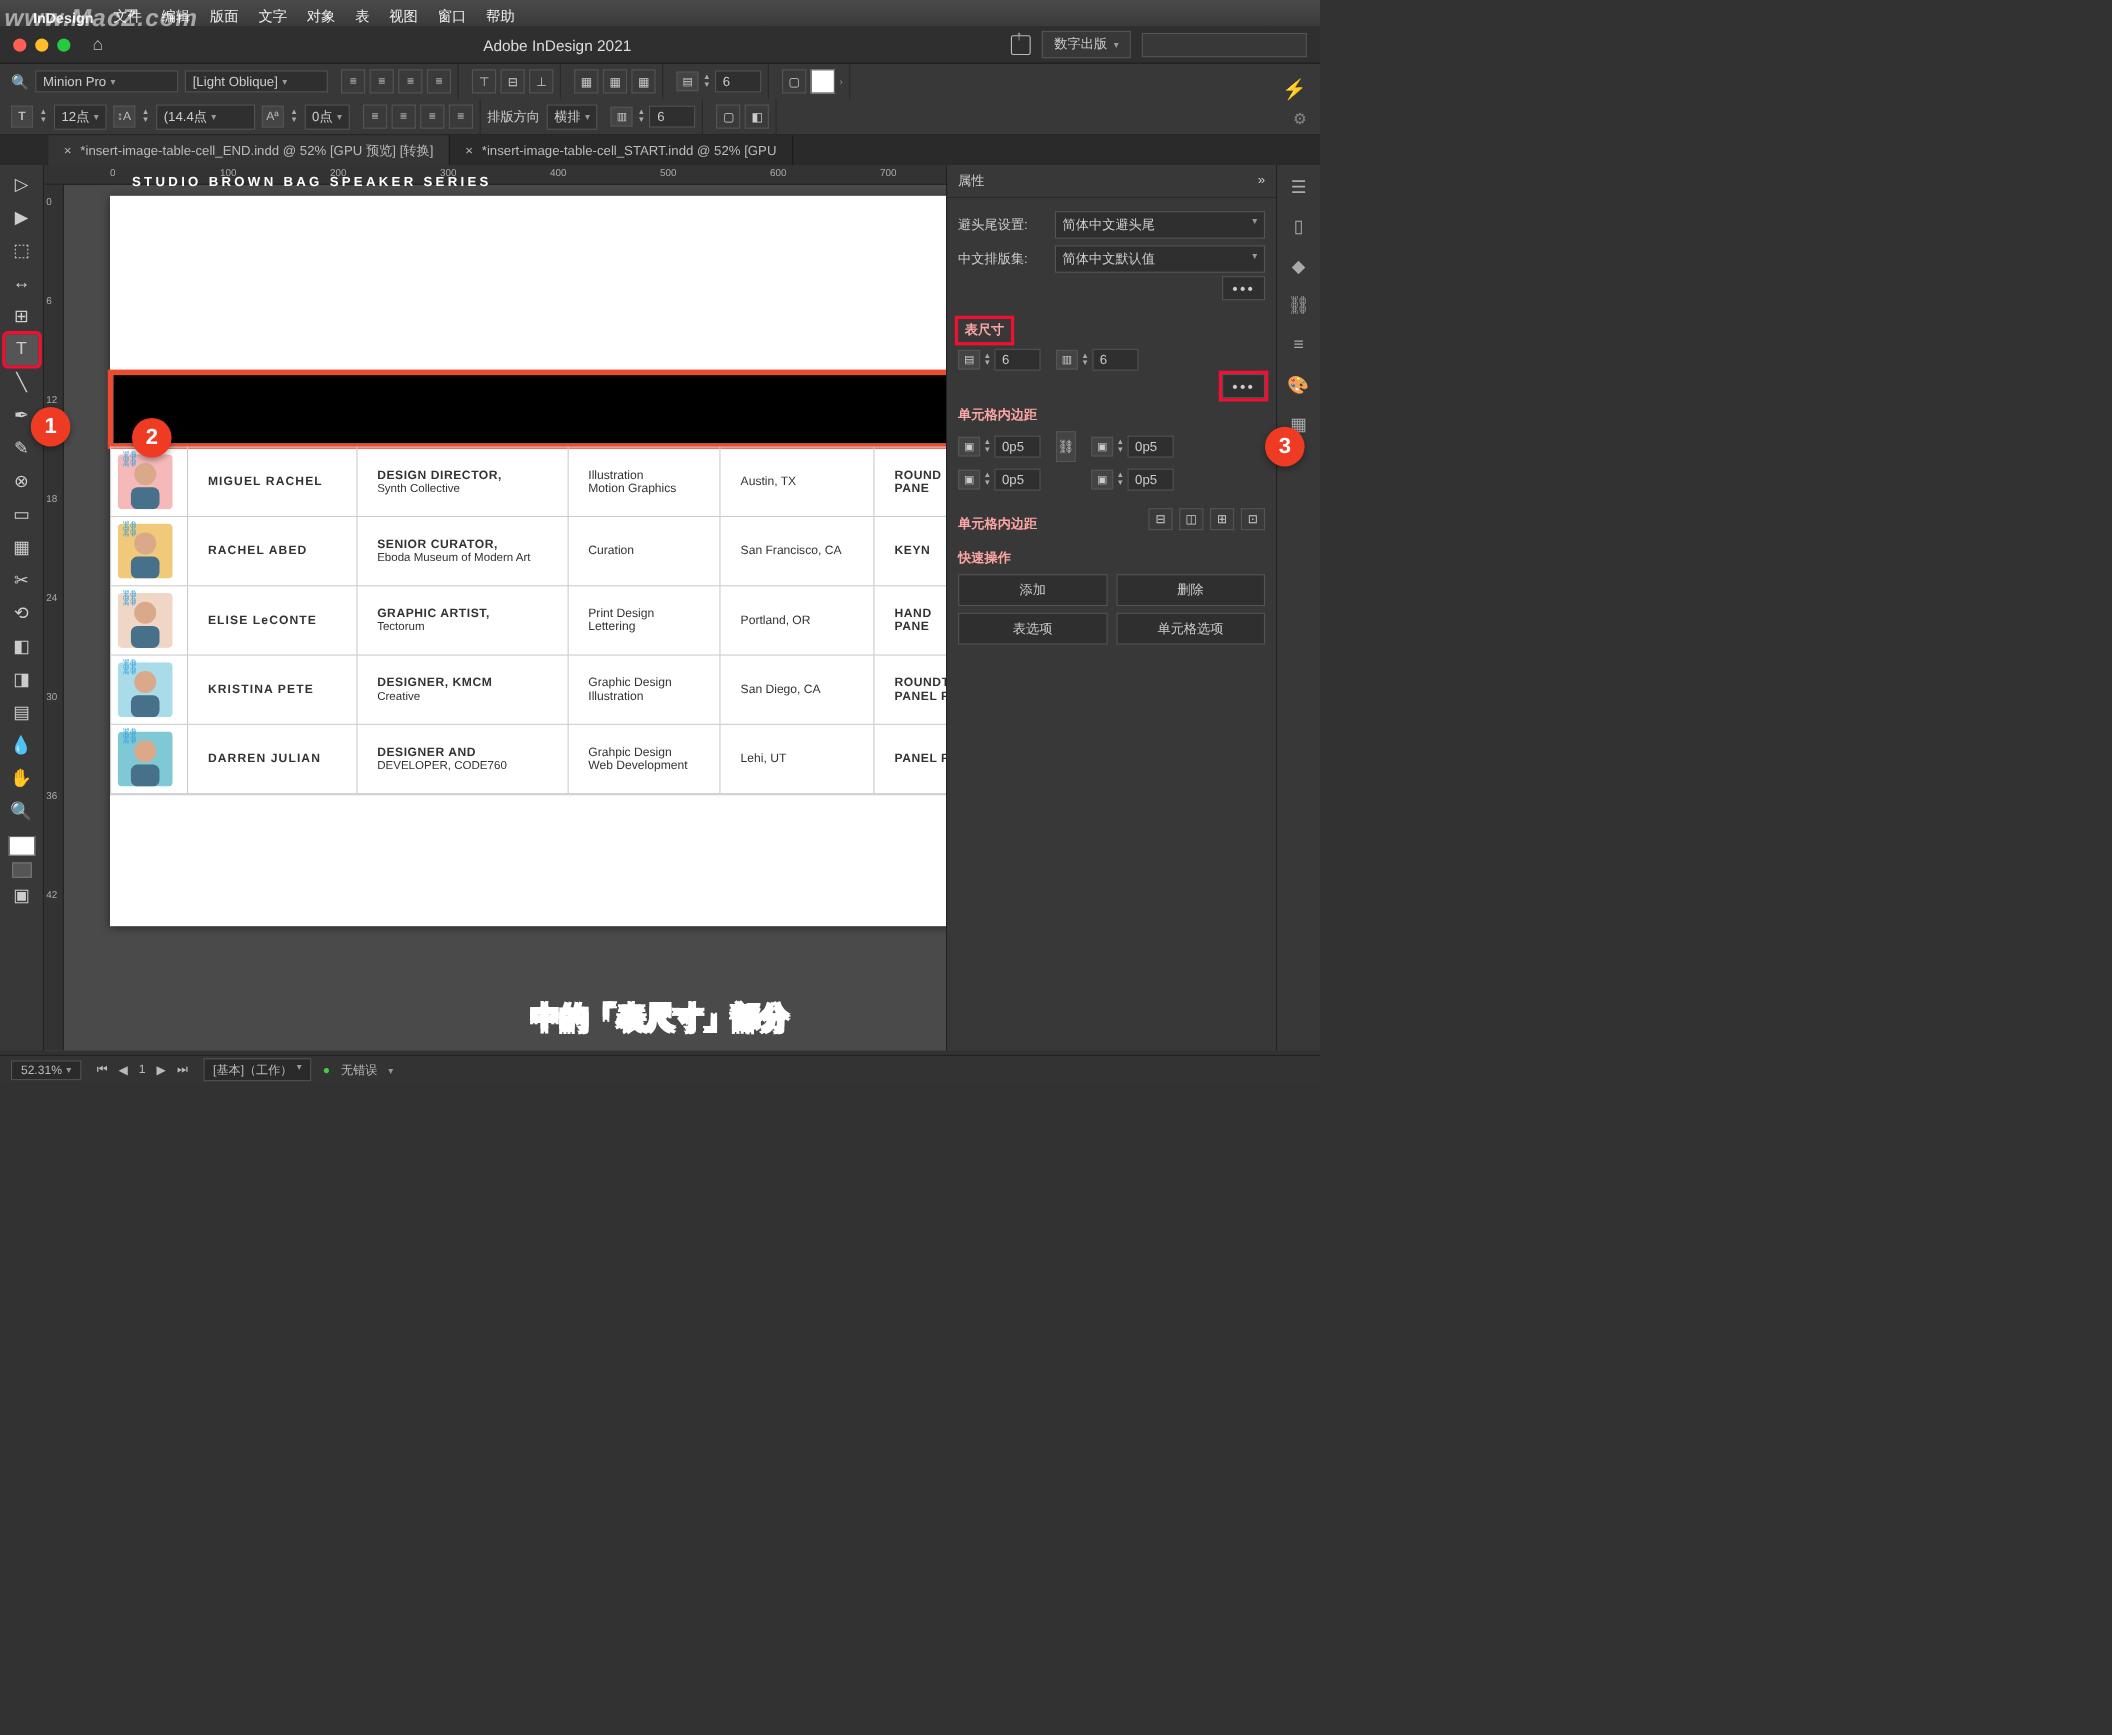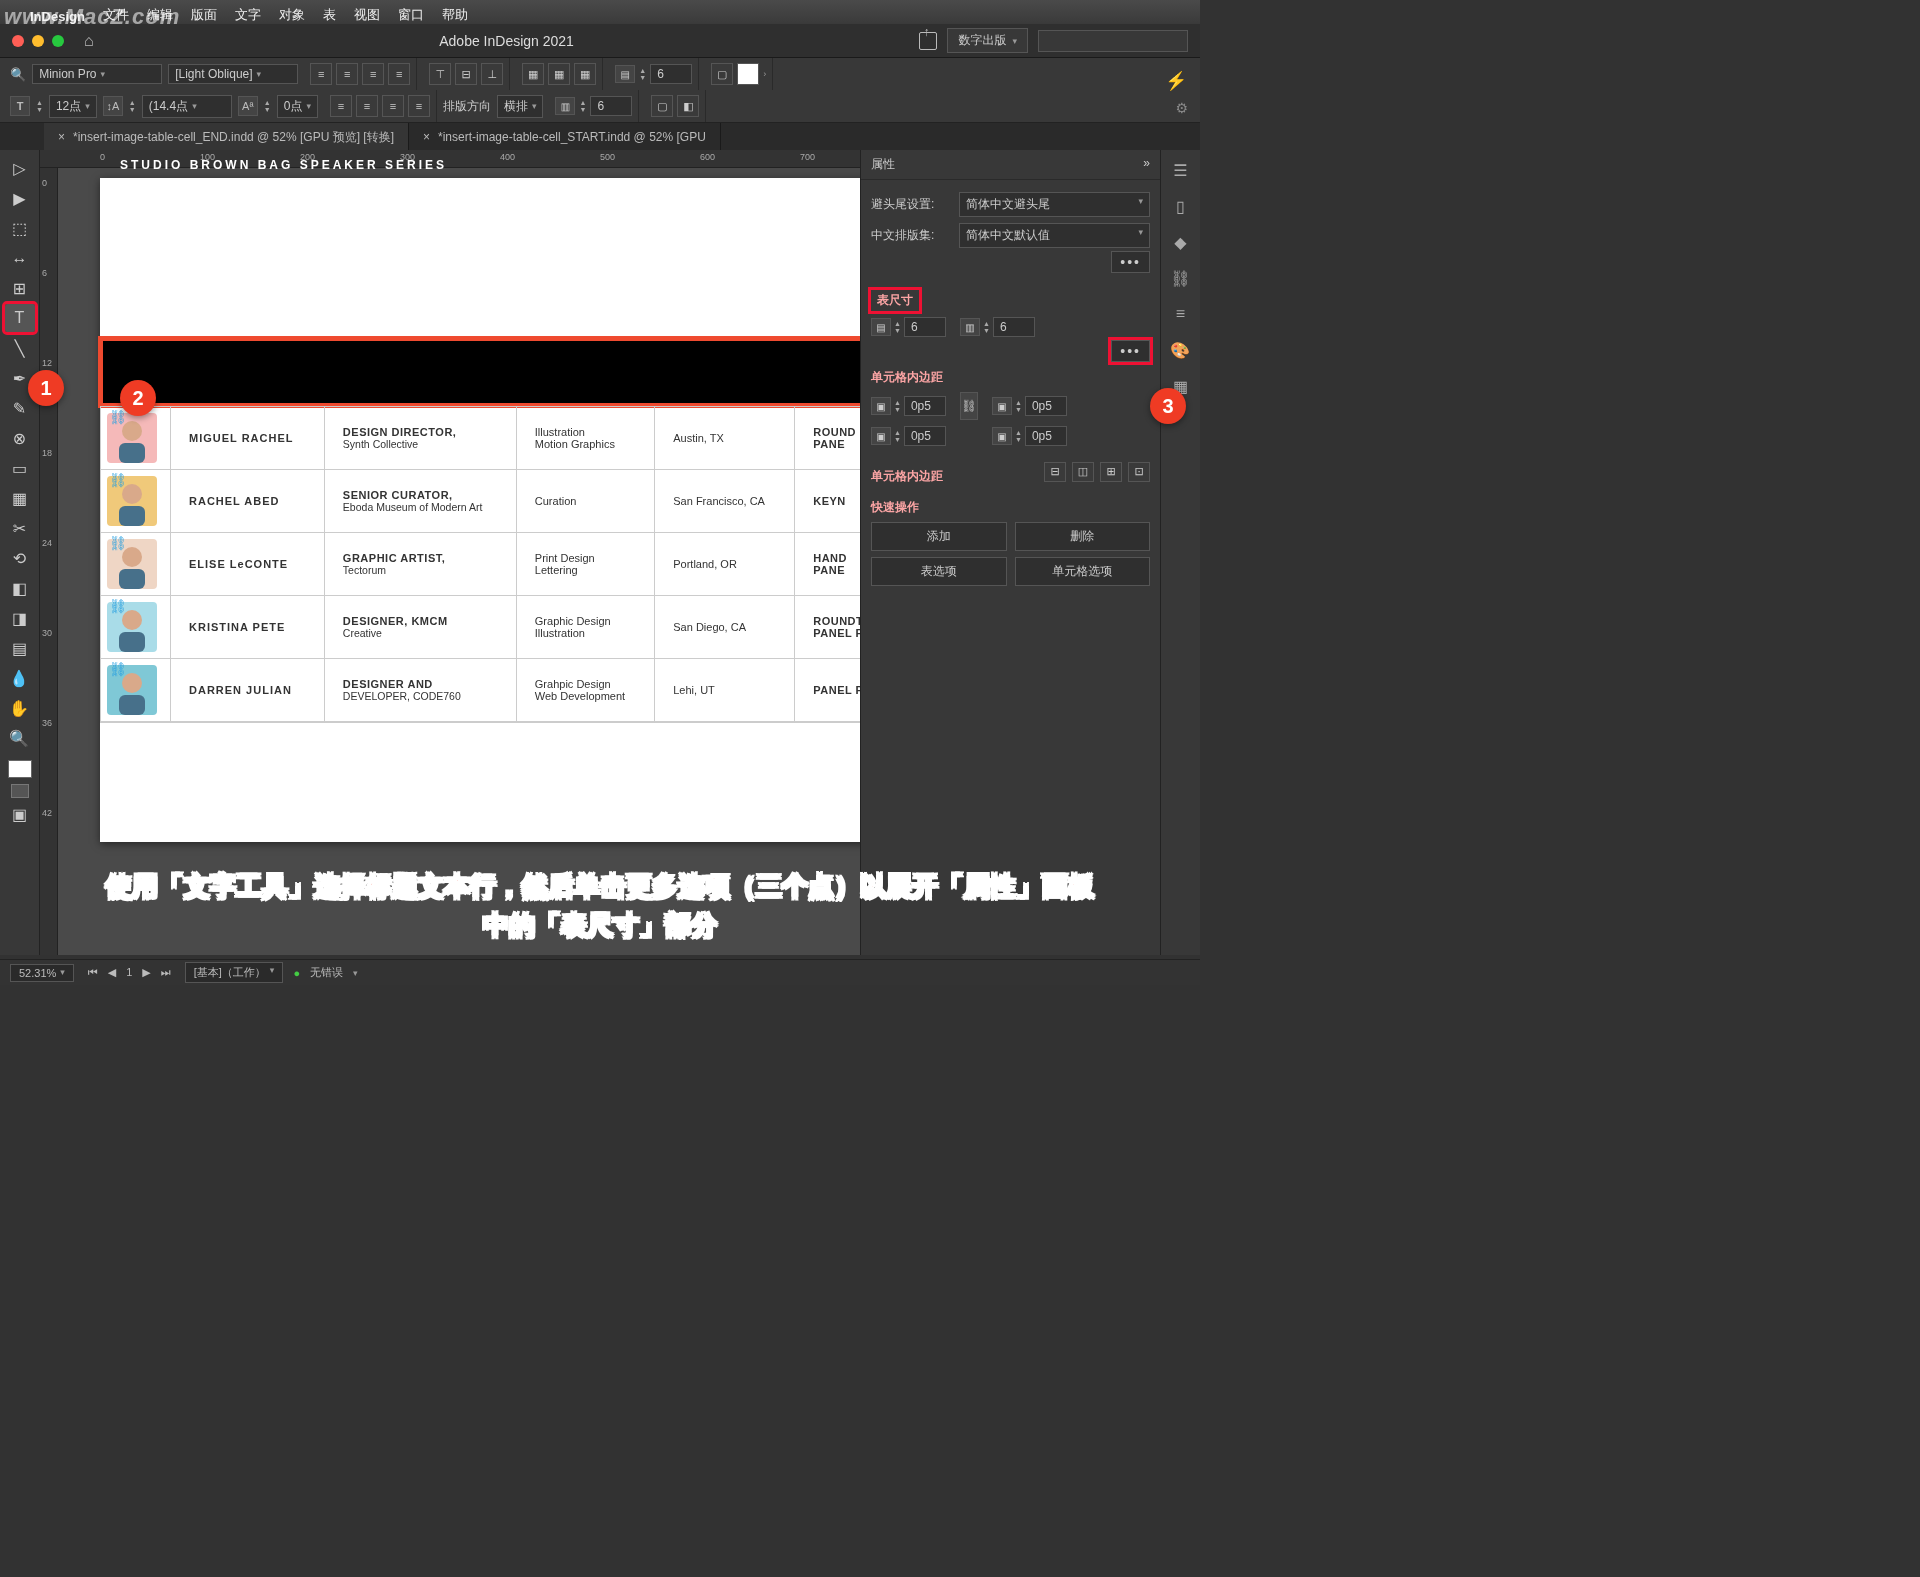--- a/index.html
+++ b/index.html
@@ -552,21 +552,20 @@
     <div class="rs-icon">▦</div>
   </div>
 
 </div>
 
 <div class="callout" style="top:370px;left:28px">1</div>
 <div class="callout" style="top:380px;left:120px">2</div>
 <div class="callout" style="top:388px;right:14px">3</div>
 
 <div class="instruction">
-  <div>使用「文字工具」选择标题文本行，然后单击更多选项（三个点）以展开「属性」面板</div>
   <div>中的「表尺寸」部分</div>
 </div>
 
 <div class="statusbar">
   <div class="sb-dd">
       <span>52.31%</span>
       <span class="chev">▾</span>
     </div>
   <div class="sb-nav">
     <span>⏮</span>

